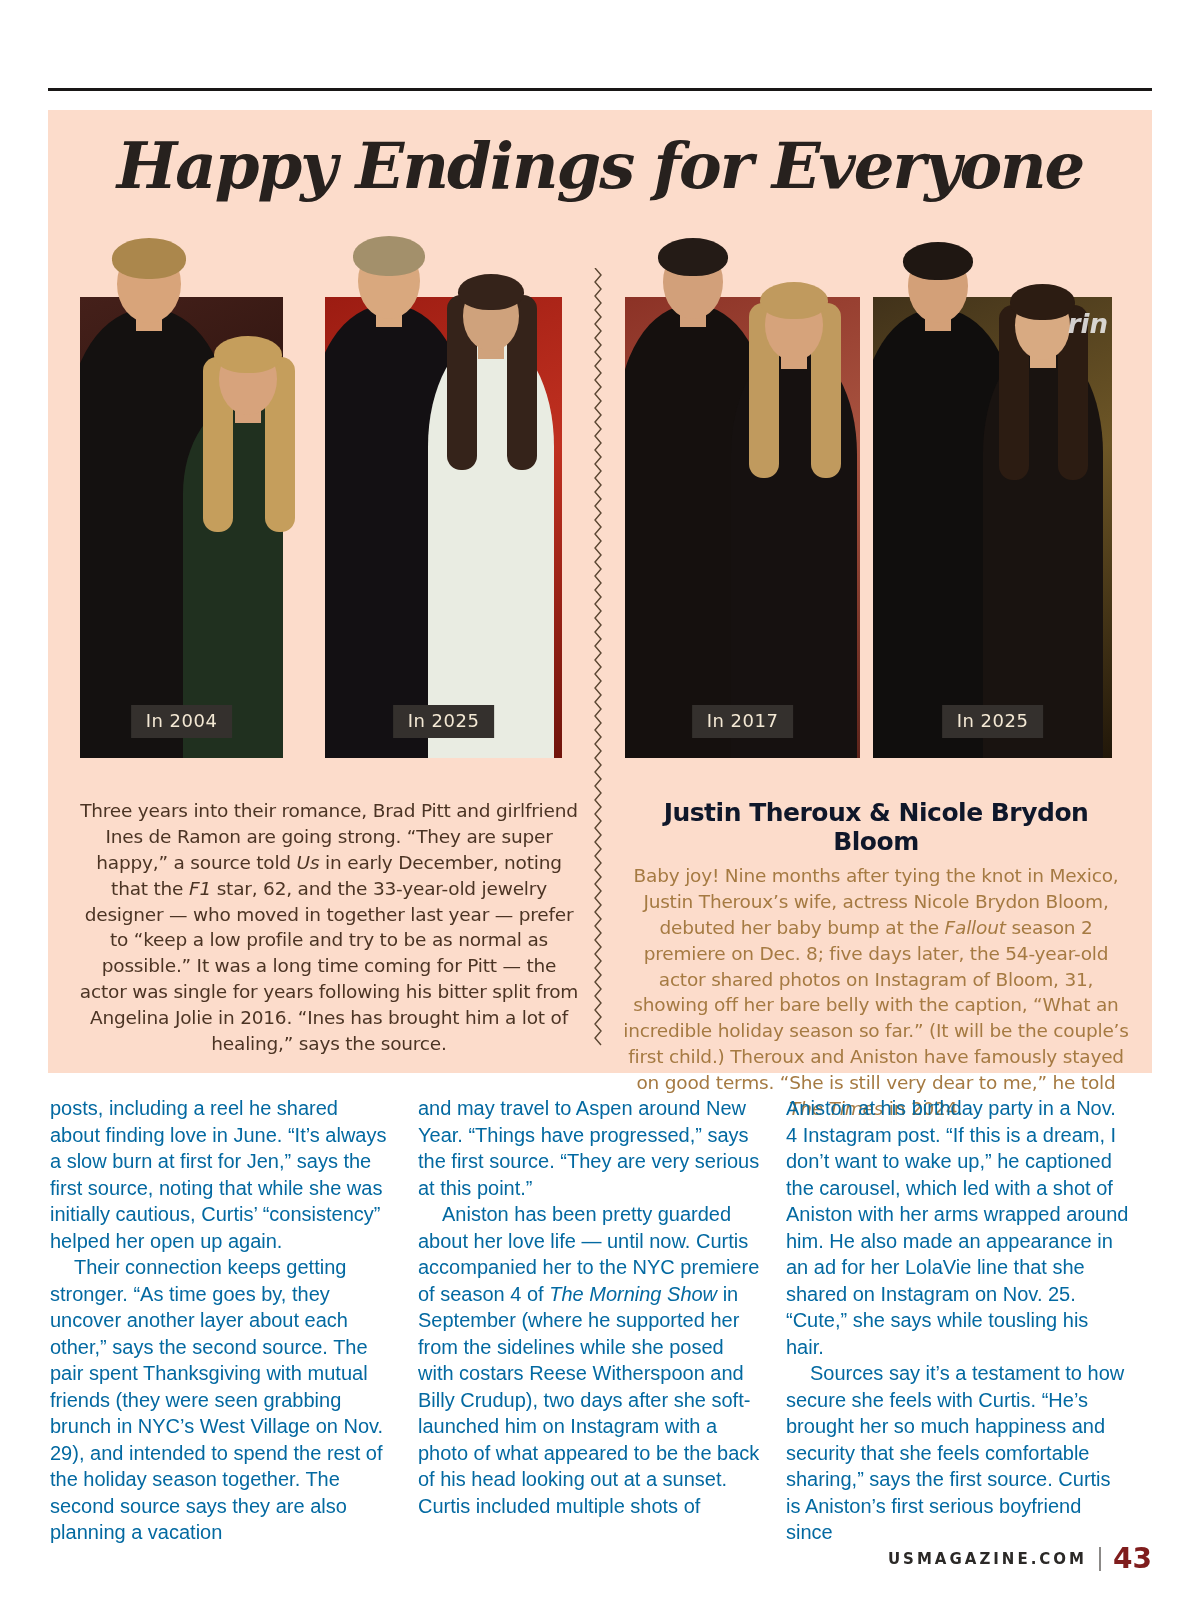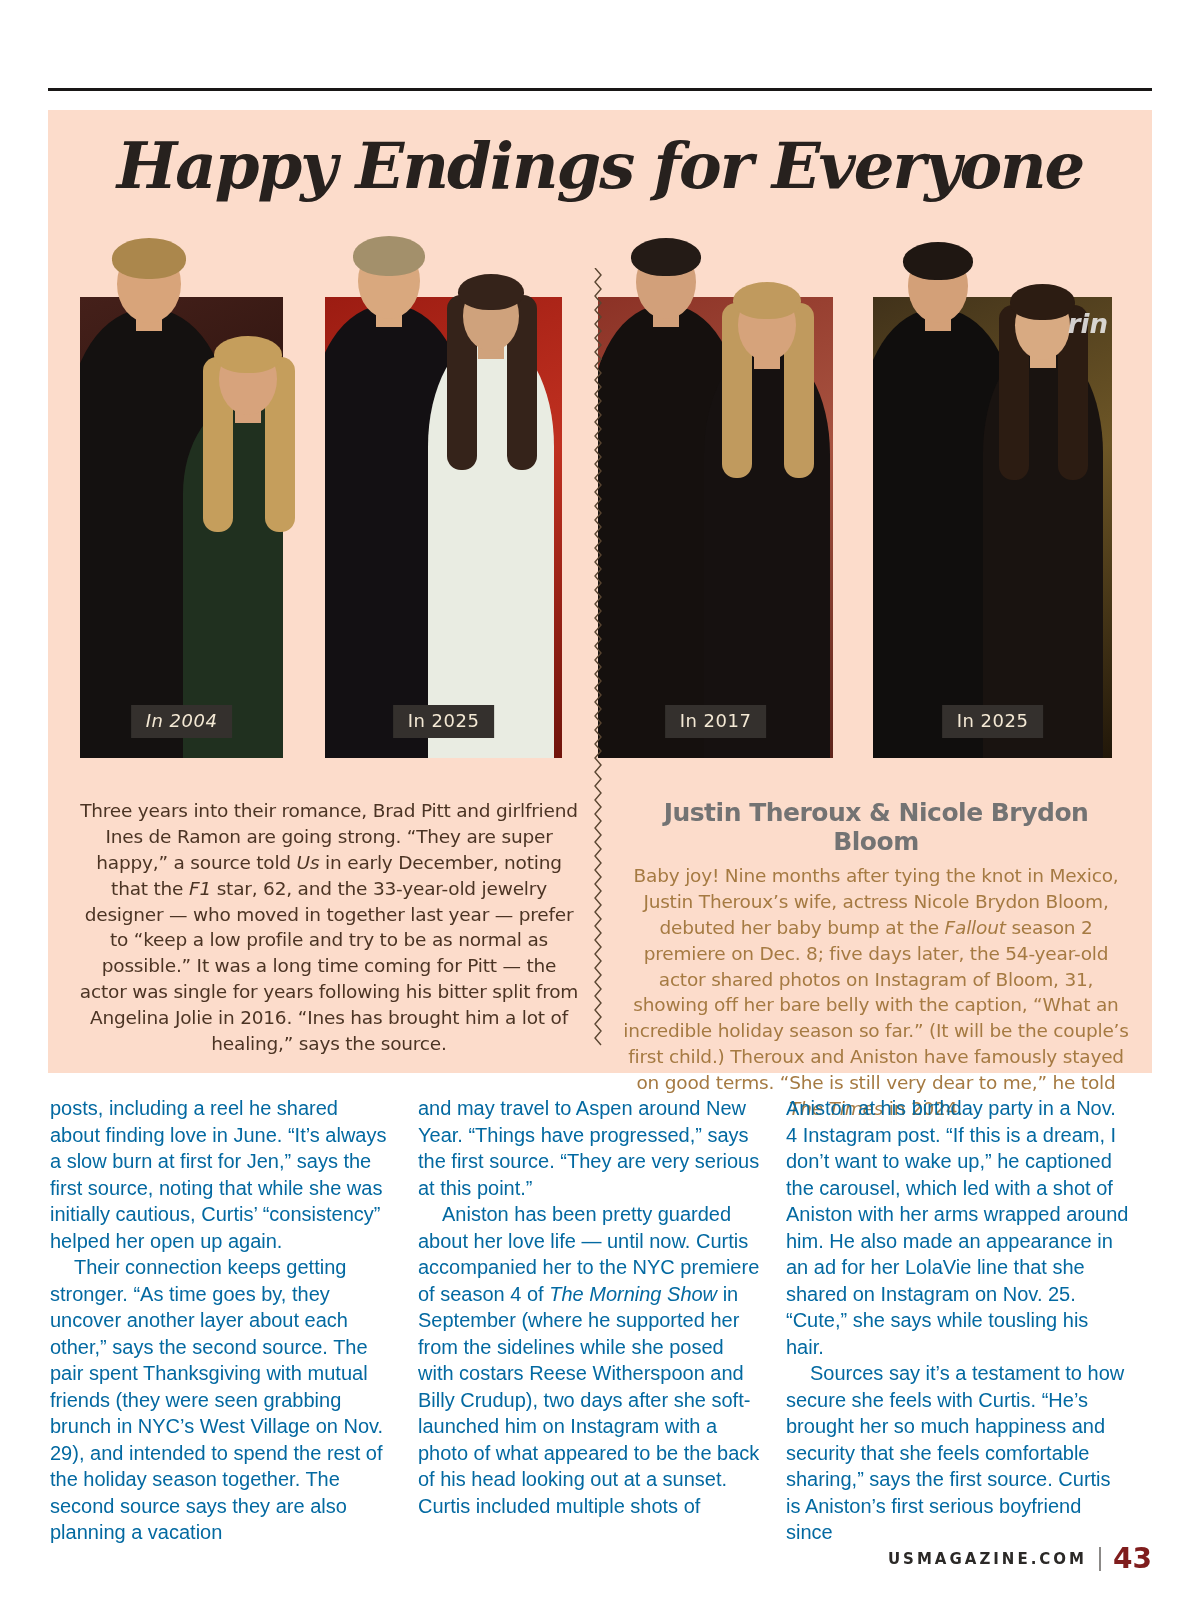--- a/index.html
+++ b/index.html
@@ -7,37 +7,37 @@
         font-family:"DejaVu Sans",sans-serif;border-radius:30px;}
   .top-rule{position:absolute;left:48px;top:88px;width:1104px;height:3px;background:#191716;}
   .feature{position:absolute;left:48px;top:110px;width:1104px;height:963px;background:#fcdccb;}
   .feature-title{position:absolute;left:0;top:18px;width:100%;margin:0;text-align:center;
         font-family:"DejaVu Serif",serif;font-style:italic;font-weight:600;font-size:64px;
         letter-spacing:-2px;color:#27211e;}
   .feature-subtitle{position:absolute;left:0;top:98px;width:100%;margin:0;text-align:center;
         font-size:20px;font-weight:700;letter-spacing:-0.3px;color:#27211e;}
   .photo{position:absolute;top:187px;height:461px;}
   .photo .frame{position:absolute;left:0;top:0;width:100%;height:100%;overflow:hidden;}
-  .photo-1{left:32px;width:203px;font-style:italic;}
+  .photo-1{left:32px;width:203px;}
   .photo-2{left:277px;width:237px;}
-  .photo-3{left:550px;width:235px;}
+  .photo-3{left:577px;width:235px;}
   .photo-4{left:825px;width:239px;}
   .caption{position:absolute;left:50%;bottom:20px;transform:translateX(-50%);z-index:6;
         background:#34302d;color:#f3e8d4;font-size:18px;letter-spacing:0.5px;
         padding:5px 15px 7px;white-space:nowrap;}
   .person-part{position:absolute;}
   .overlay-frag{position:absolute;right:4px;top:12px;z-index:4;color:#efefef;
         font-size:26px;font-weight:700;font-style:italic;opacity:.85;}
   .zigzag{position:absolute;left:544px;top:158px;width:12px;height:778px;}
   .blurb{position:absolute;top:688px;text-align:center;}
   .blurb-left{left:30px;width:502px;}
   .blurb-right{left:574px;width:508px;}
   .blurb h2{margin:0 0 7px;font-size:25px;font-weight:700;letter-spacing:-0.5px;}
   .blurb-left h2{color:#40291a;}
-  .blurb-right h2{color:#737373;}
+  .blurb-right h2{color:#0f172a;}
   .blurb p{margin:0;font-size:18.5px;line-height:1.4;letter-spacing:-0.2px;}
   .blurb-left p{color:#4b3424;}
   .blurb-right p{color:#a5項7a42;color:#a57a42;}
   .it{font-style:italic;}
   .article{position:absolute;left:0;top:1095px;width:1200px;}
   .col{position:absolute;top:0;font-family:Liberation Sans, sans-serif;
         font-size:20px;line-height:26.5px;color:#0369a1;}
   .col-1{left:50px;width:342px;}
   .col-2{left:418px;width:342px;}
   .col-3{left:786px;width:344px;}

